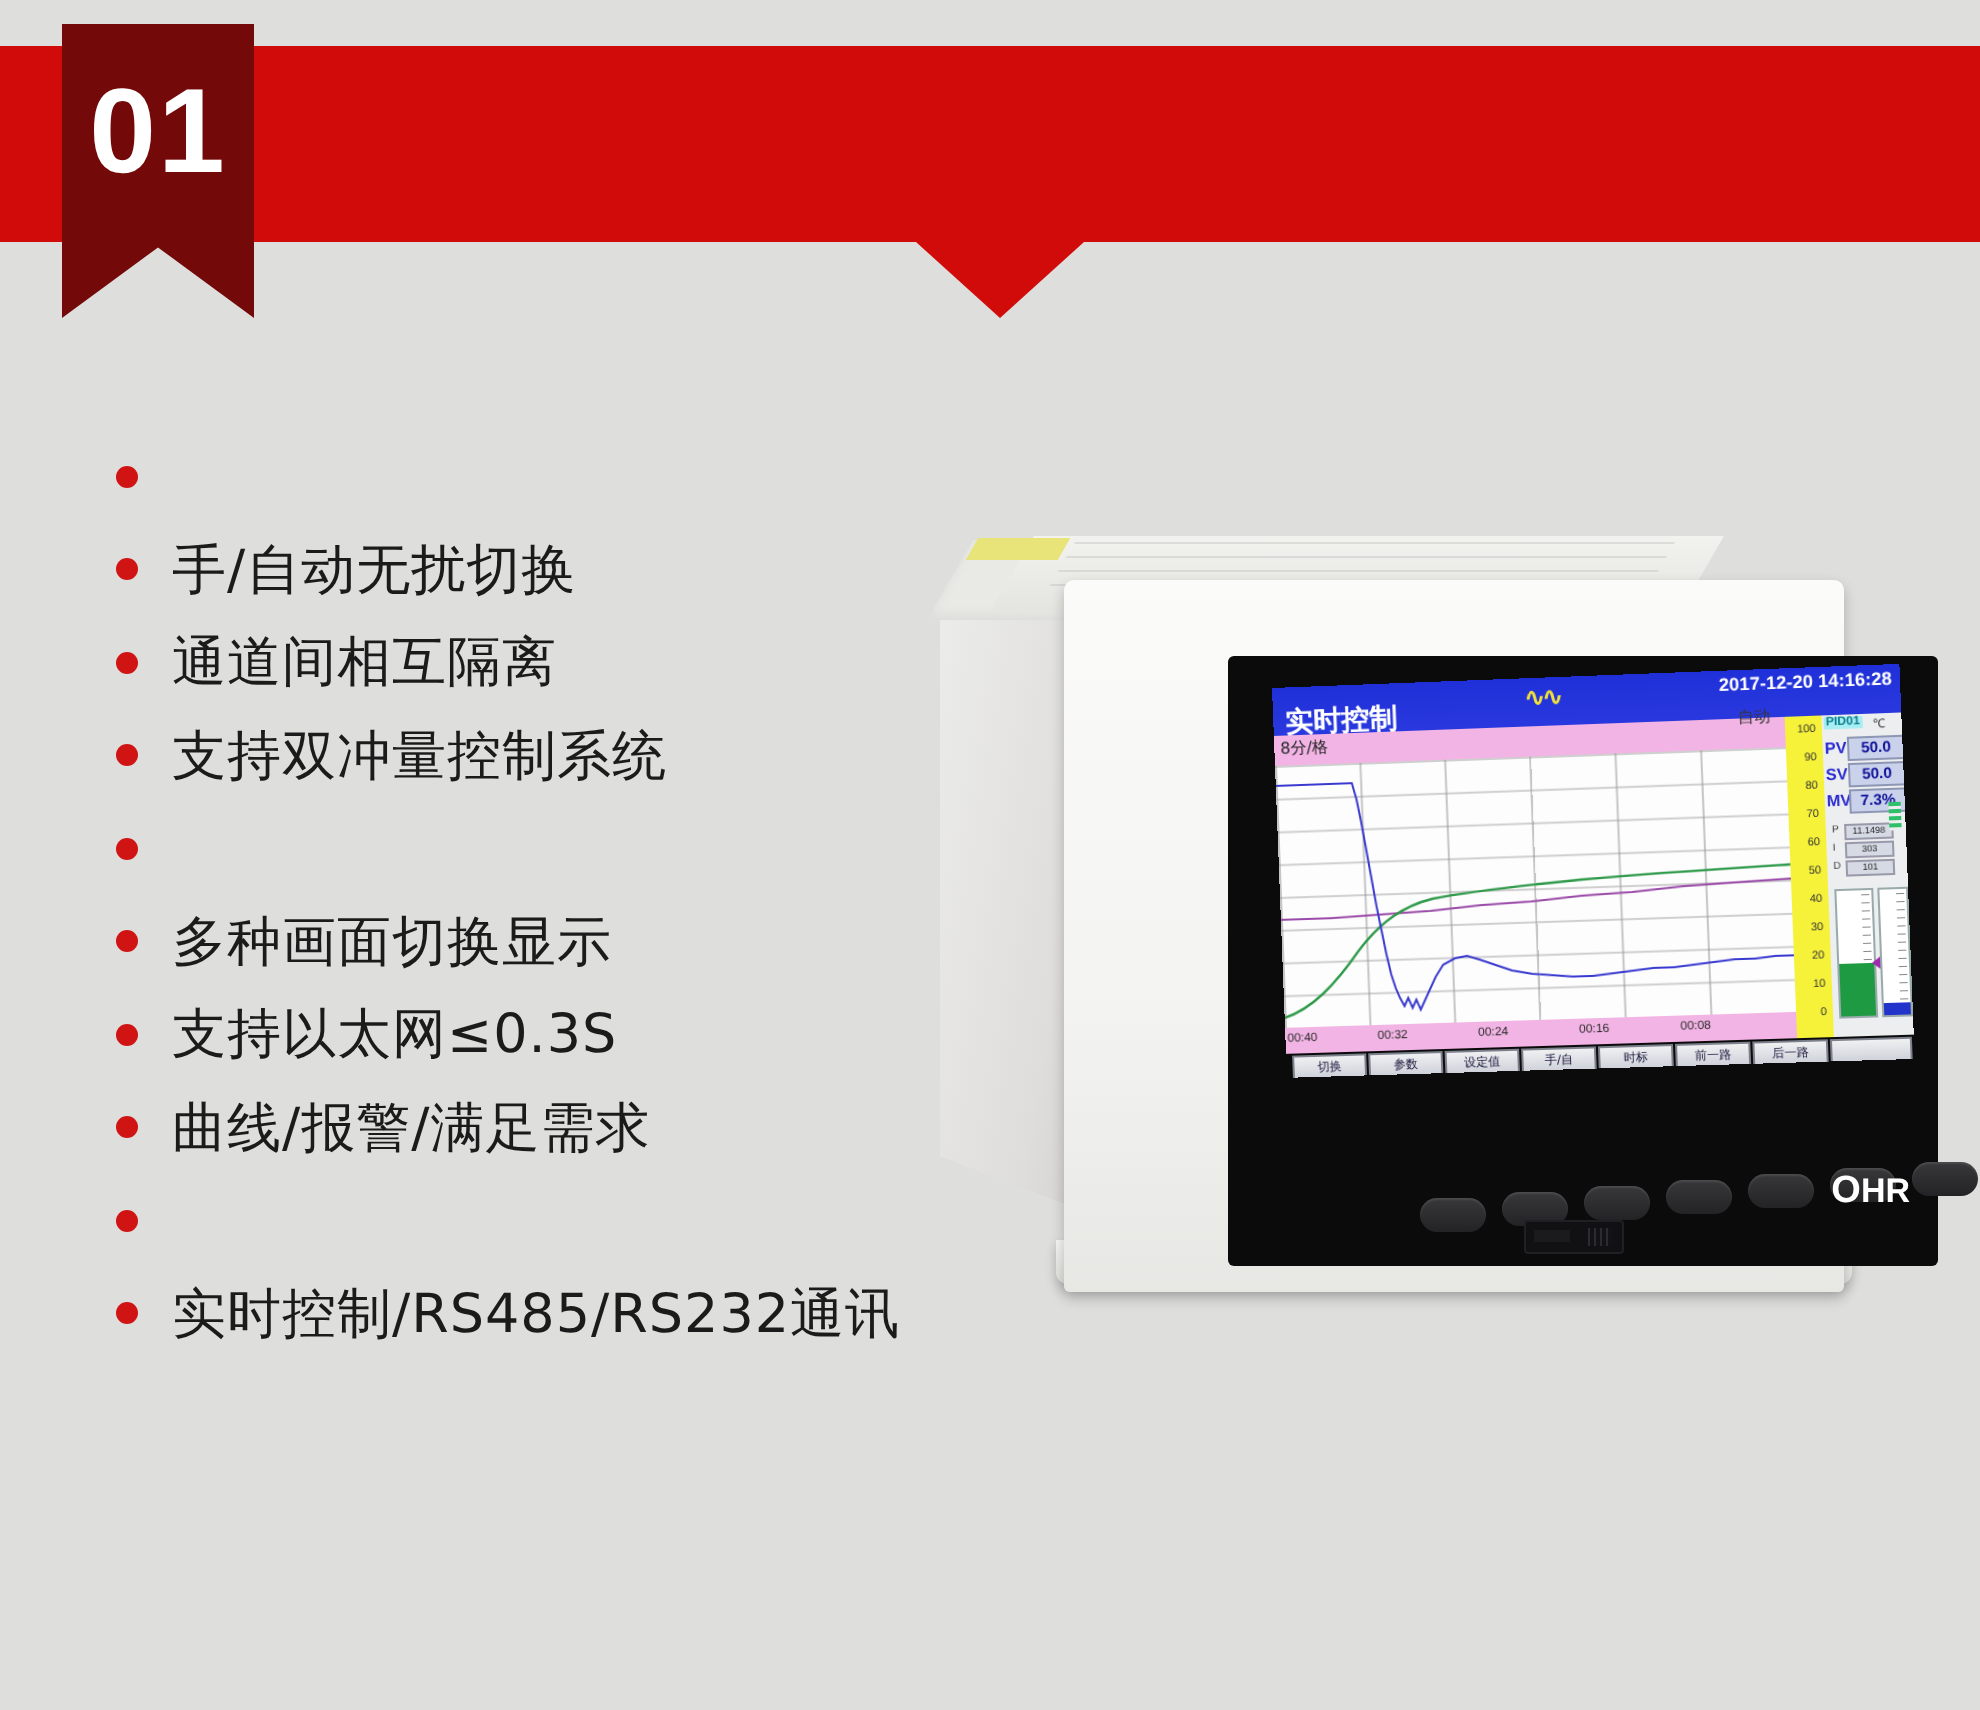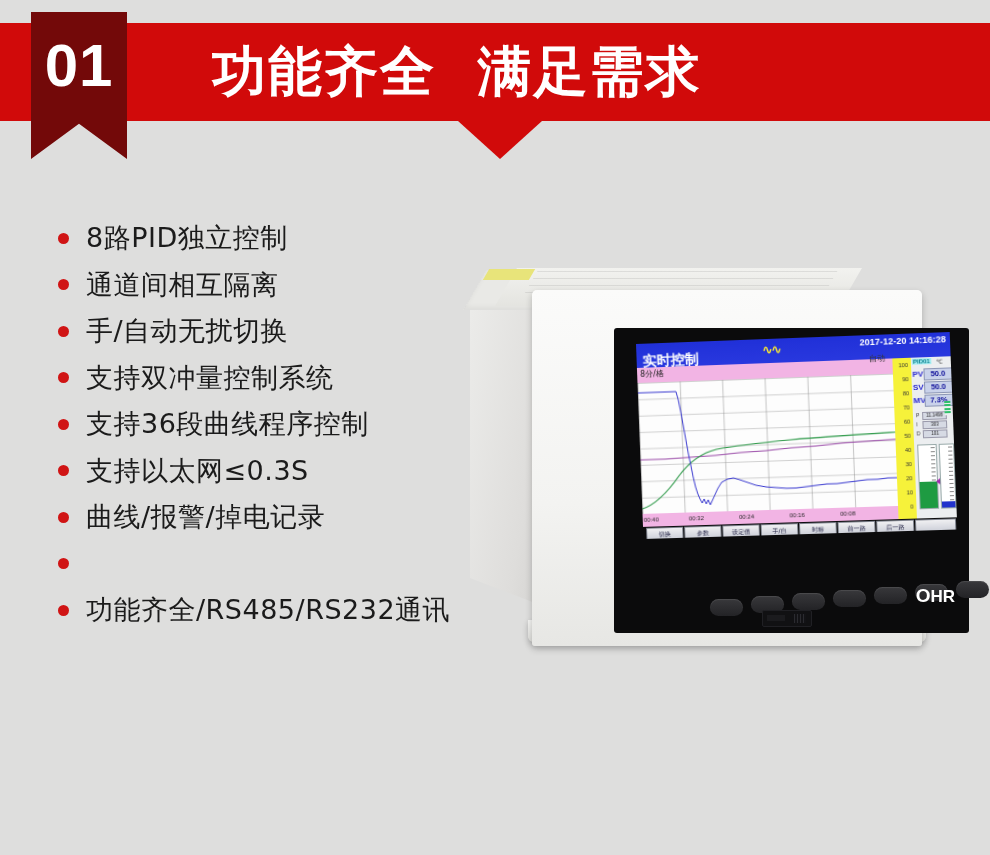--- a/index.html
+++ b/index.html
@@ -227,58 +227,59 @@
 </style>
 </head>
 <body>
 
 <div class="banner-wrap">
   <div class="banner-bar"></div>
   <div class="banner-notch"></div>
   <div class="ribbon">
     <div class="ribbon-num">01</div>
   </div>
-  <div class="banner-title">功能齐全  满足需求</div>
 </div>
 
 <div class="features">
   <div class="feat">
       <span class="dot"></span>
-      <span class="txt">8路PID独立控制</span>
+    </div>
+  <div class="feat">
+      <span class="dot"></span>
+      <span class="txt">手/自动无扰切换</span>
     </div>
   <div class="feat">
       <span class="dot"></span>
       <span class="txt">通道间相互隔离</span>
     </div>
   <div class="feat">
       <span class="dot"></span>
-      <span class="txt">手/自动无扰切换</span>
-    </div>
-  <div class="feat">
-      <span class="dot"></span>
       <span class="txt">支持双冲量控制系统</span>
     </div>
   <div class="feat">
       <span class="dot"></span>
-      <span class="txt">支持36段曲线程序控制</span>
+    </div>
+  <div class="feat">
+      <span class="dot"></span>
+      <span class="txt">多种画面切换显示</span>
     </div>
   <div class="feat">
       <span class="dot"></span>
       <span class="txt">支持以太网≤0.3S</span>
     </div>
   <div class="feat">
       <span class="dot"></span>
-      <span class="txt">曲线/报警/掉电记录</span>
-    </div>
-  <div class="feat">
-      <span class="dot"></span>
-    </div>
-  <div class="feat">
-      <span class="dot"></span>
-      <span class="txt">功能齐全/RS485/RS232通讯</span>
+      <span class="txt">曲线/报警/满足需求</span>
+    </div>
+  <div class="feat">
+      <span class="dot"></span>
+    </div>
+  <div class="feat">
+      <span class="dot"></span>
+      <span class="txt">实时控制/RS485/RS232通讯</span>
     </div>
 </div>
 
 <div class="device">
 
   <div class="side-left">
     <div class="side-screw"></div>
   </div>
 
   <div class="body-top"></div>

